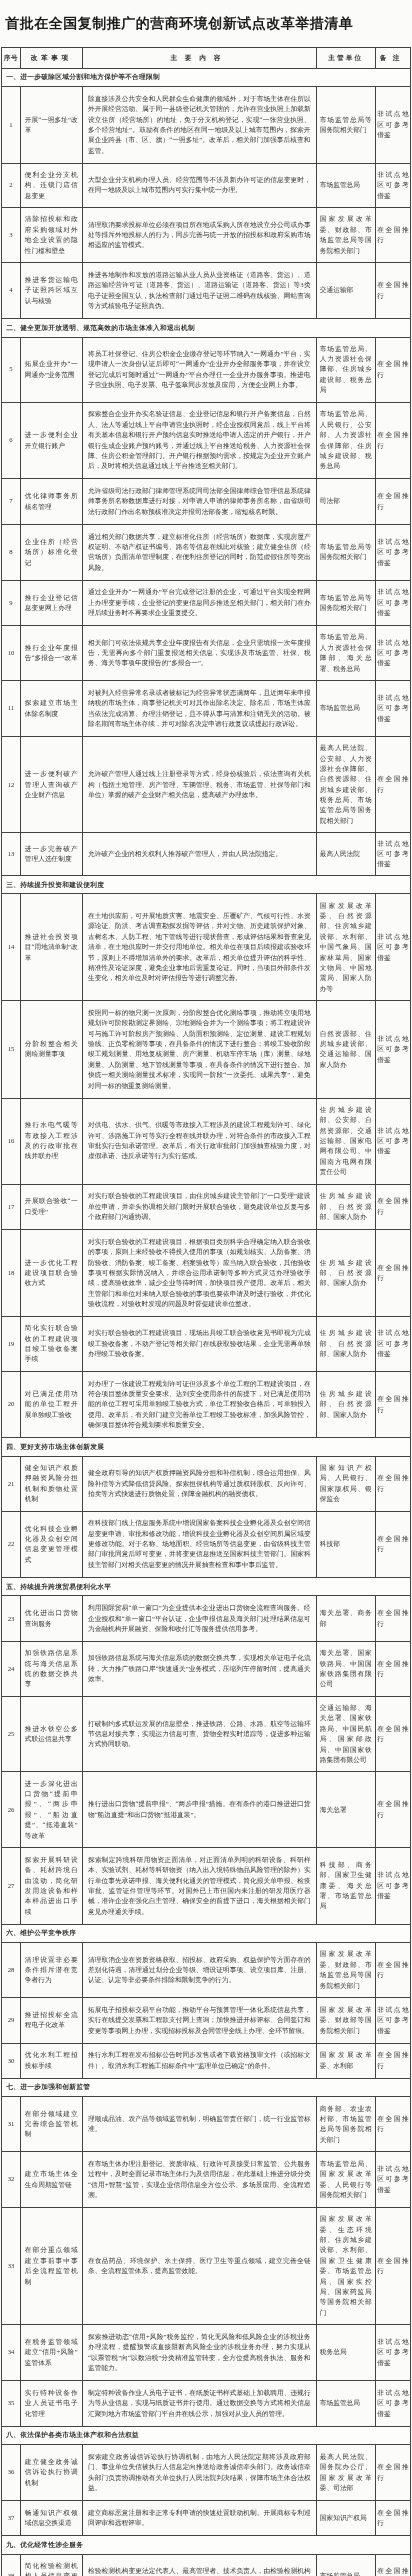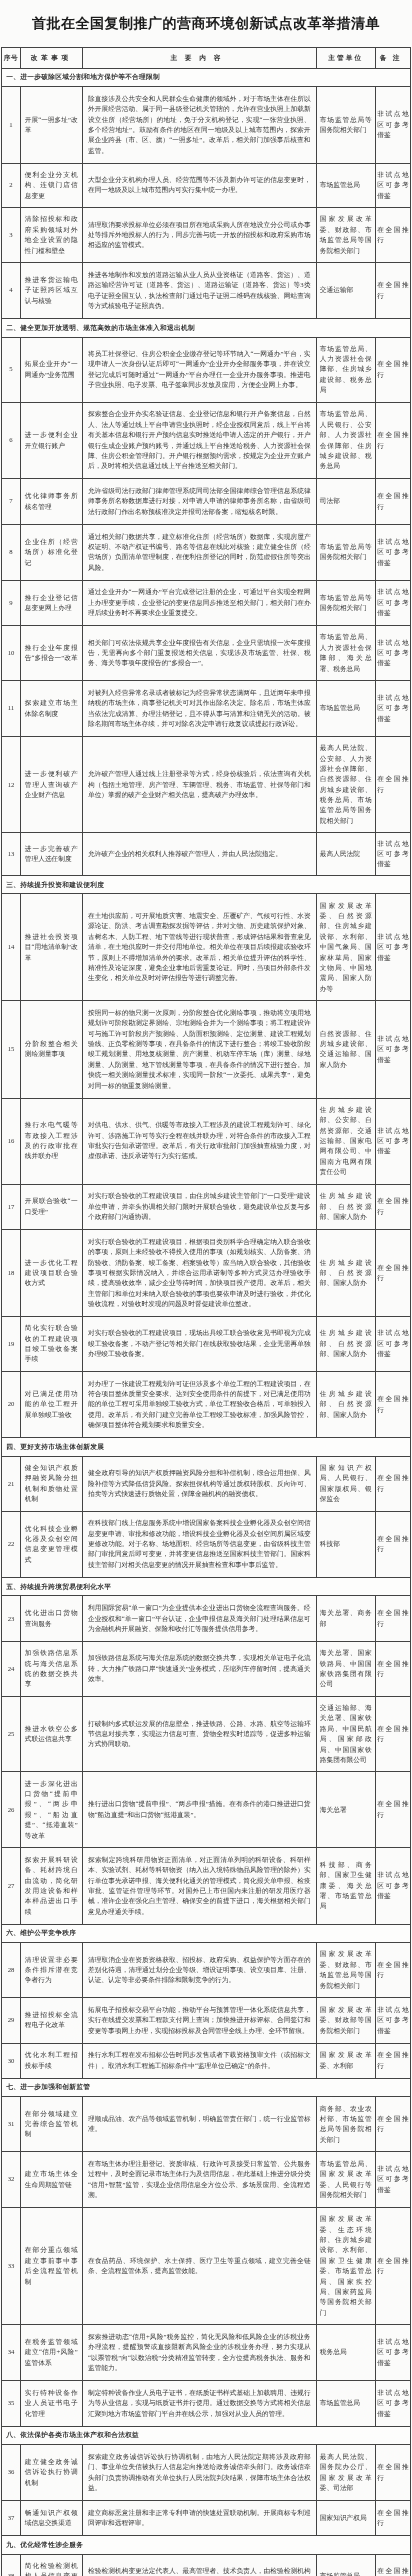--- a/index.html
+++ b/index.html
@@ -3,21 +3,20 @@
 <meta charset="utf-8">
 <style>
   html,body{margin:0;padding:0;background:#fbfbfa;}
   body{
     width:412px;
     font-family:"Liberation Serif","DejaVu Serif",serif;
     color:#2e2e2e;
   }
   .page{width:412px;box-sizing:border-box;padding:11.3px 0 7.2px 0;}
   .title{
-    text-align:center;
     font-size:14px;
     font-weight:bold;
     color:#1c1c1c;
     margin:4.1px 5.2px 13.4px 5.2px;
     letter-spacing:0.5px;
     line-height:1.3;
   }
   table.list{
     width:409px;
     margin:0 auto;

